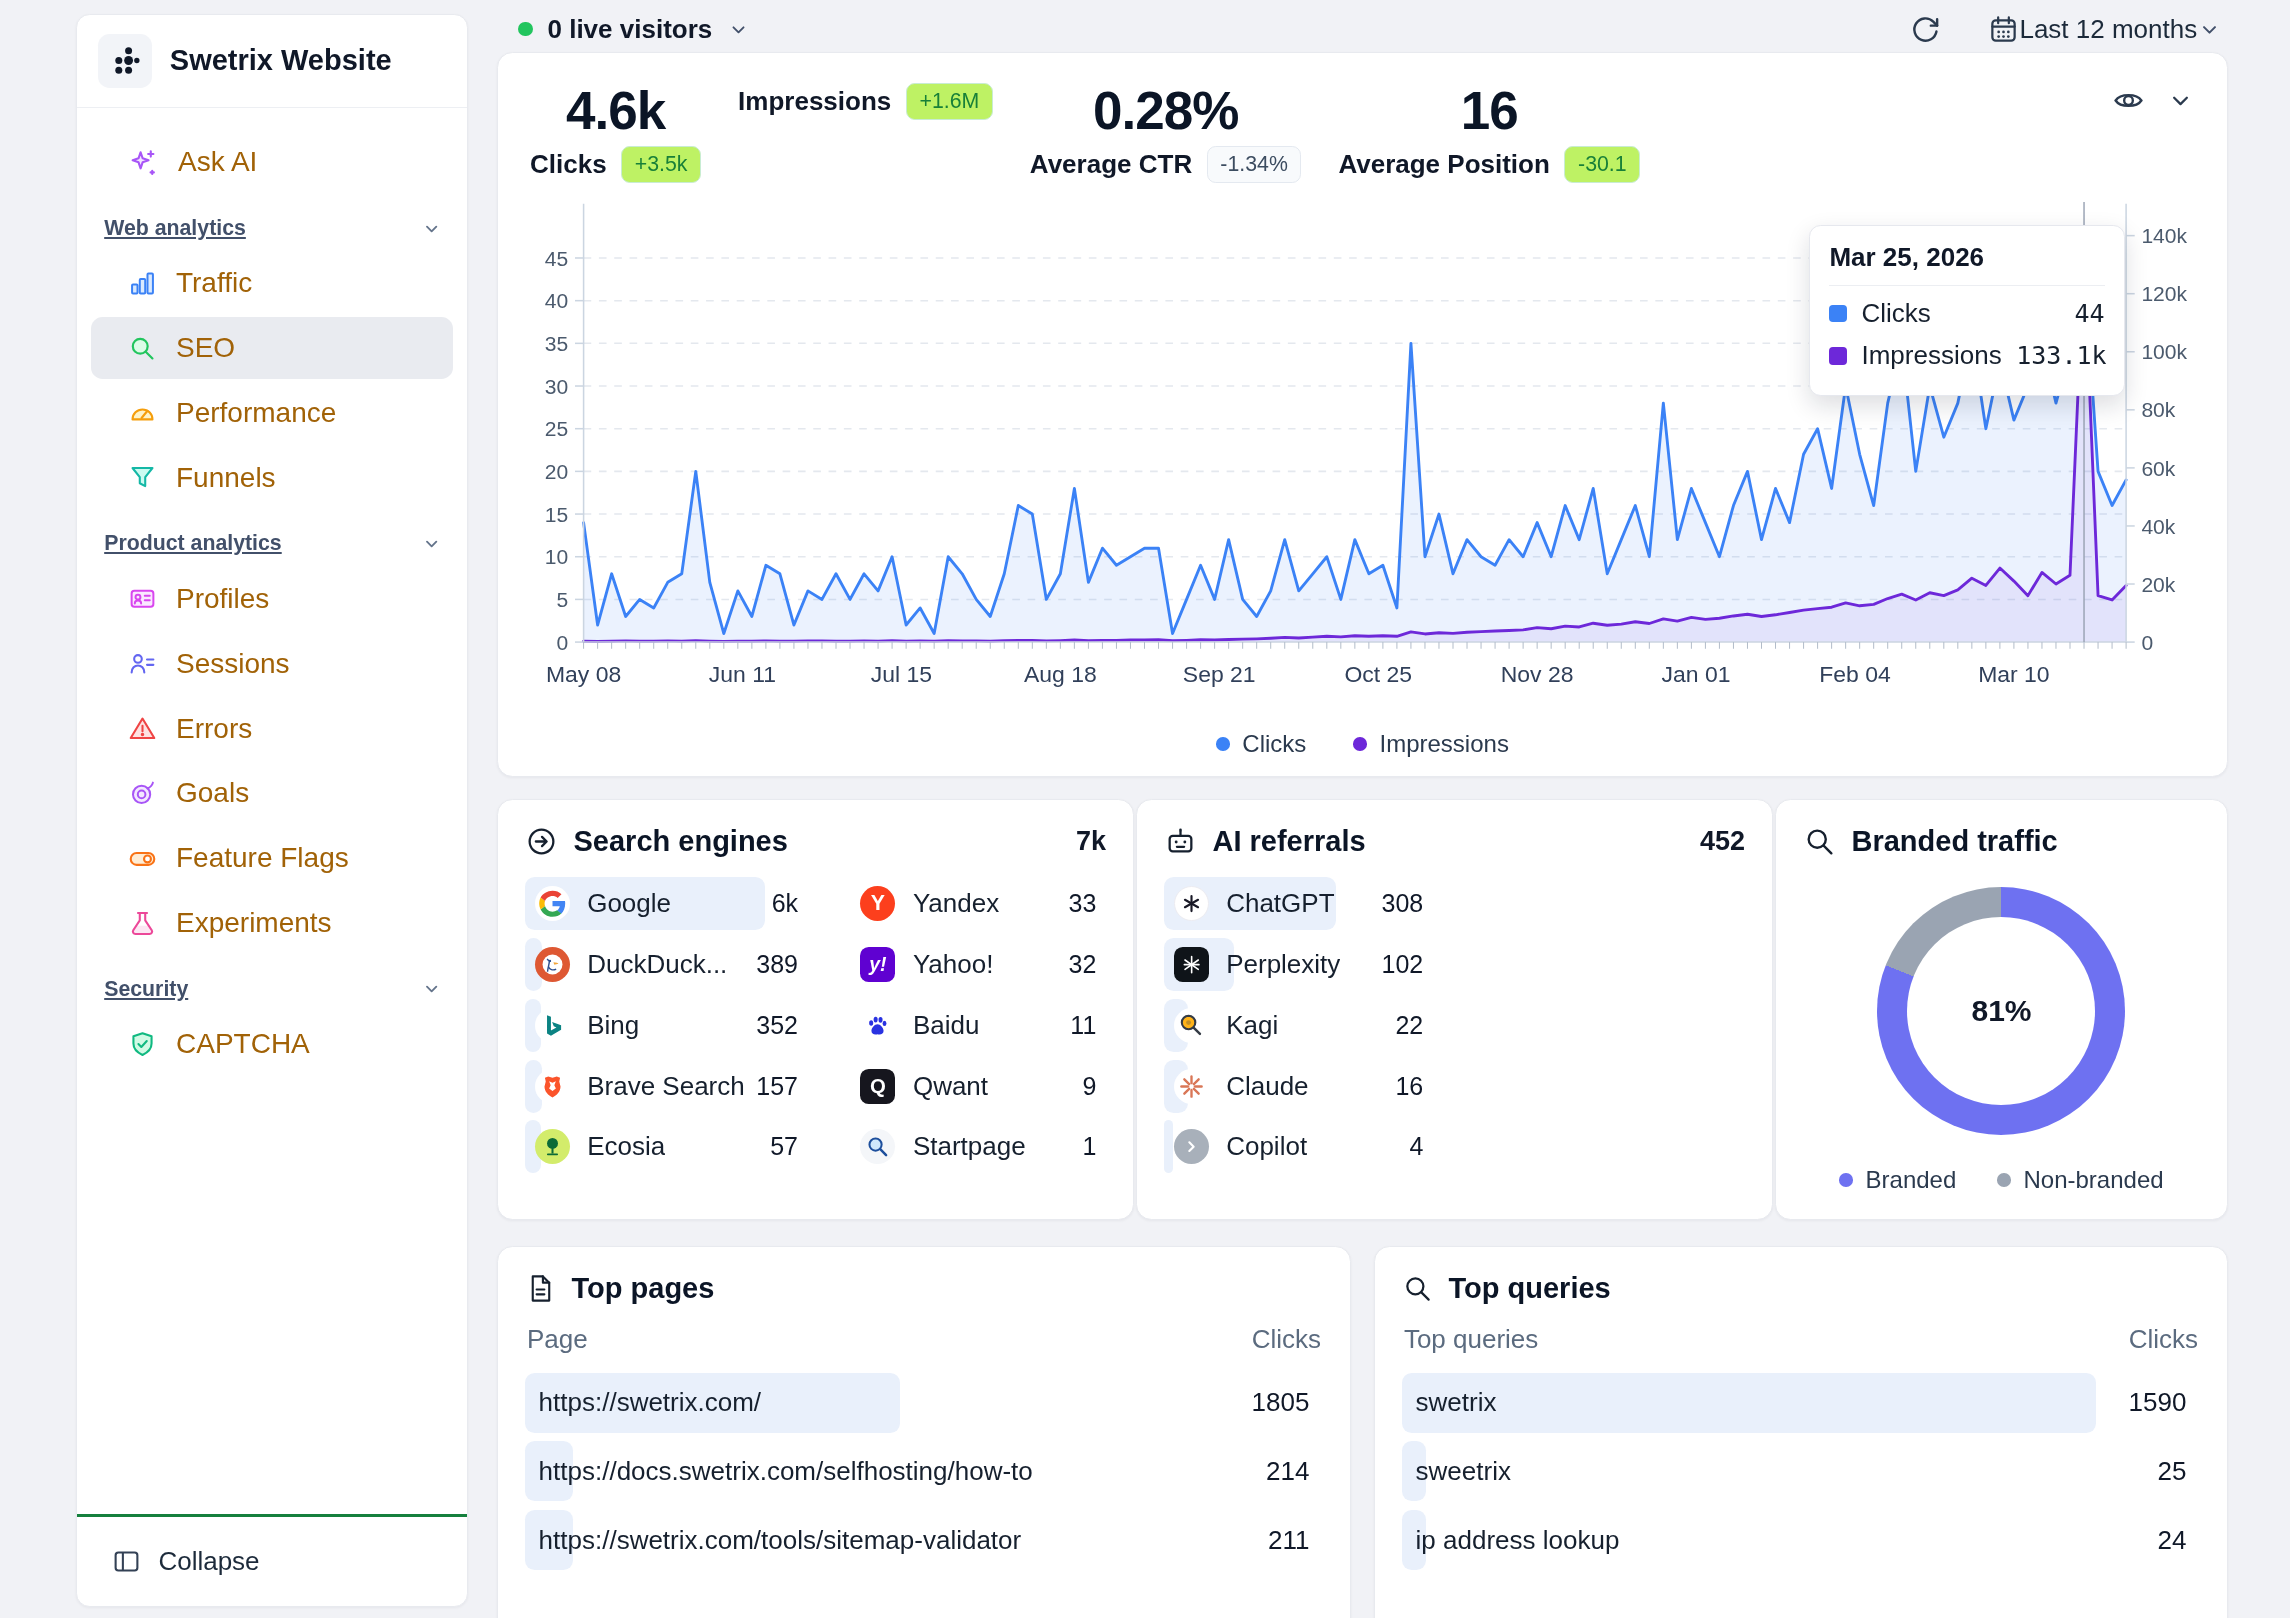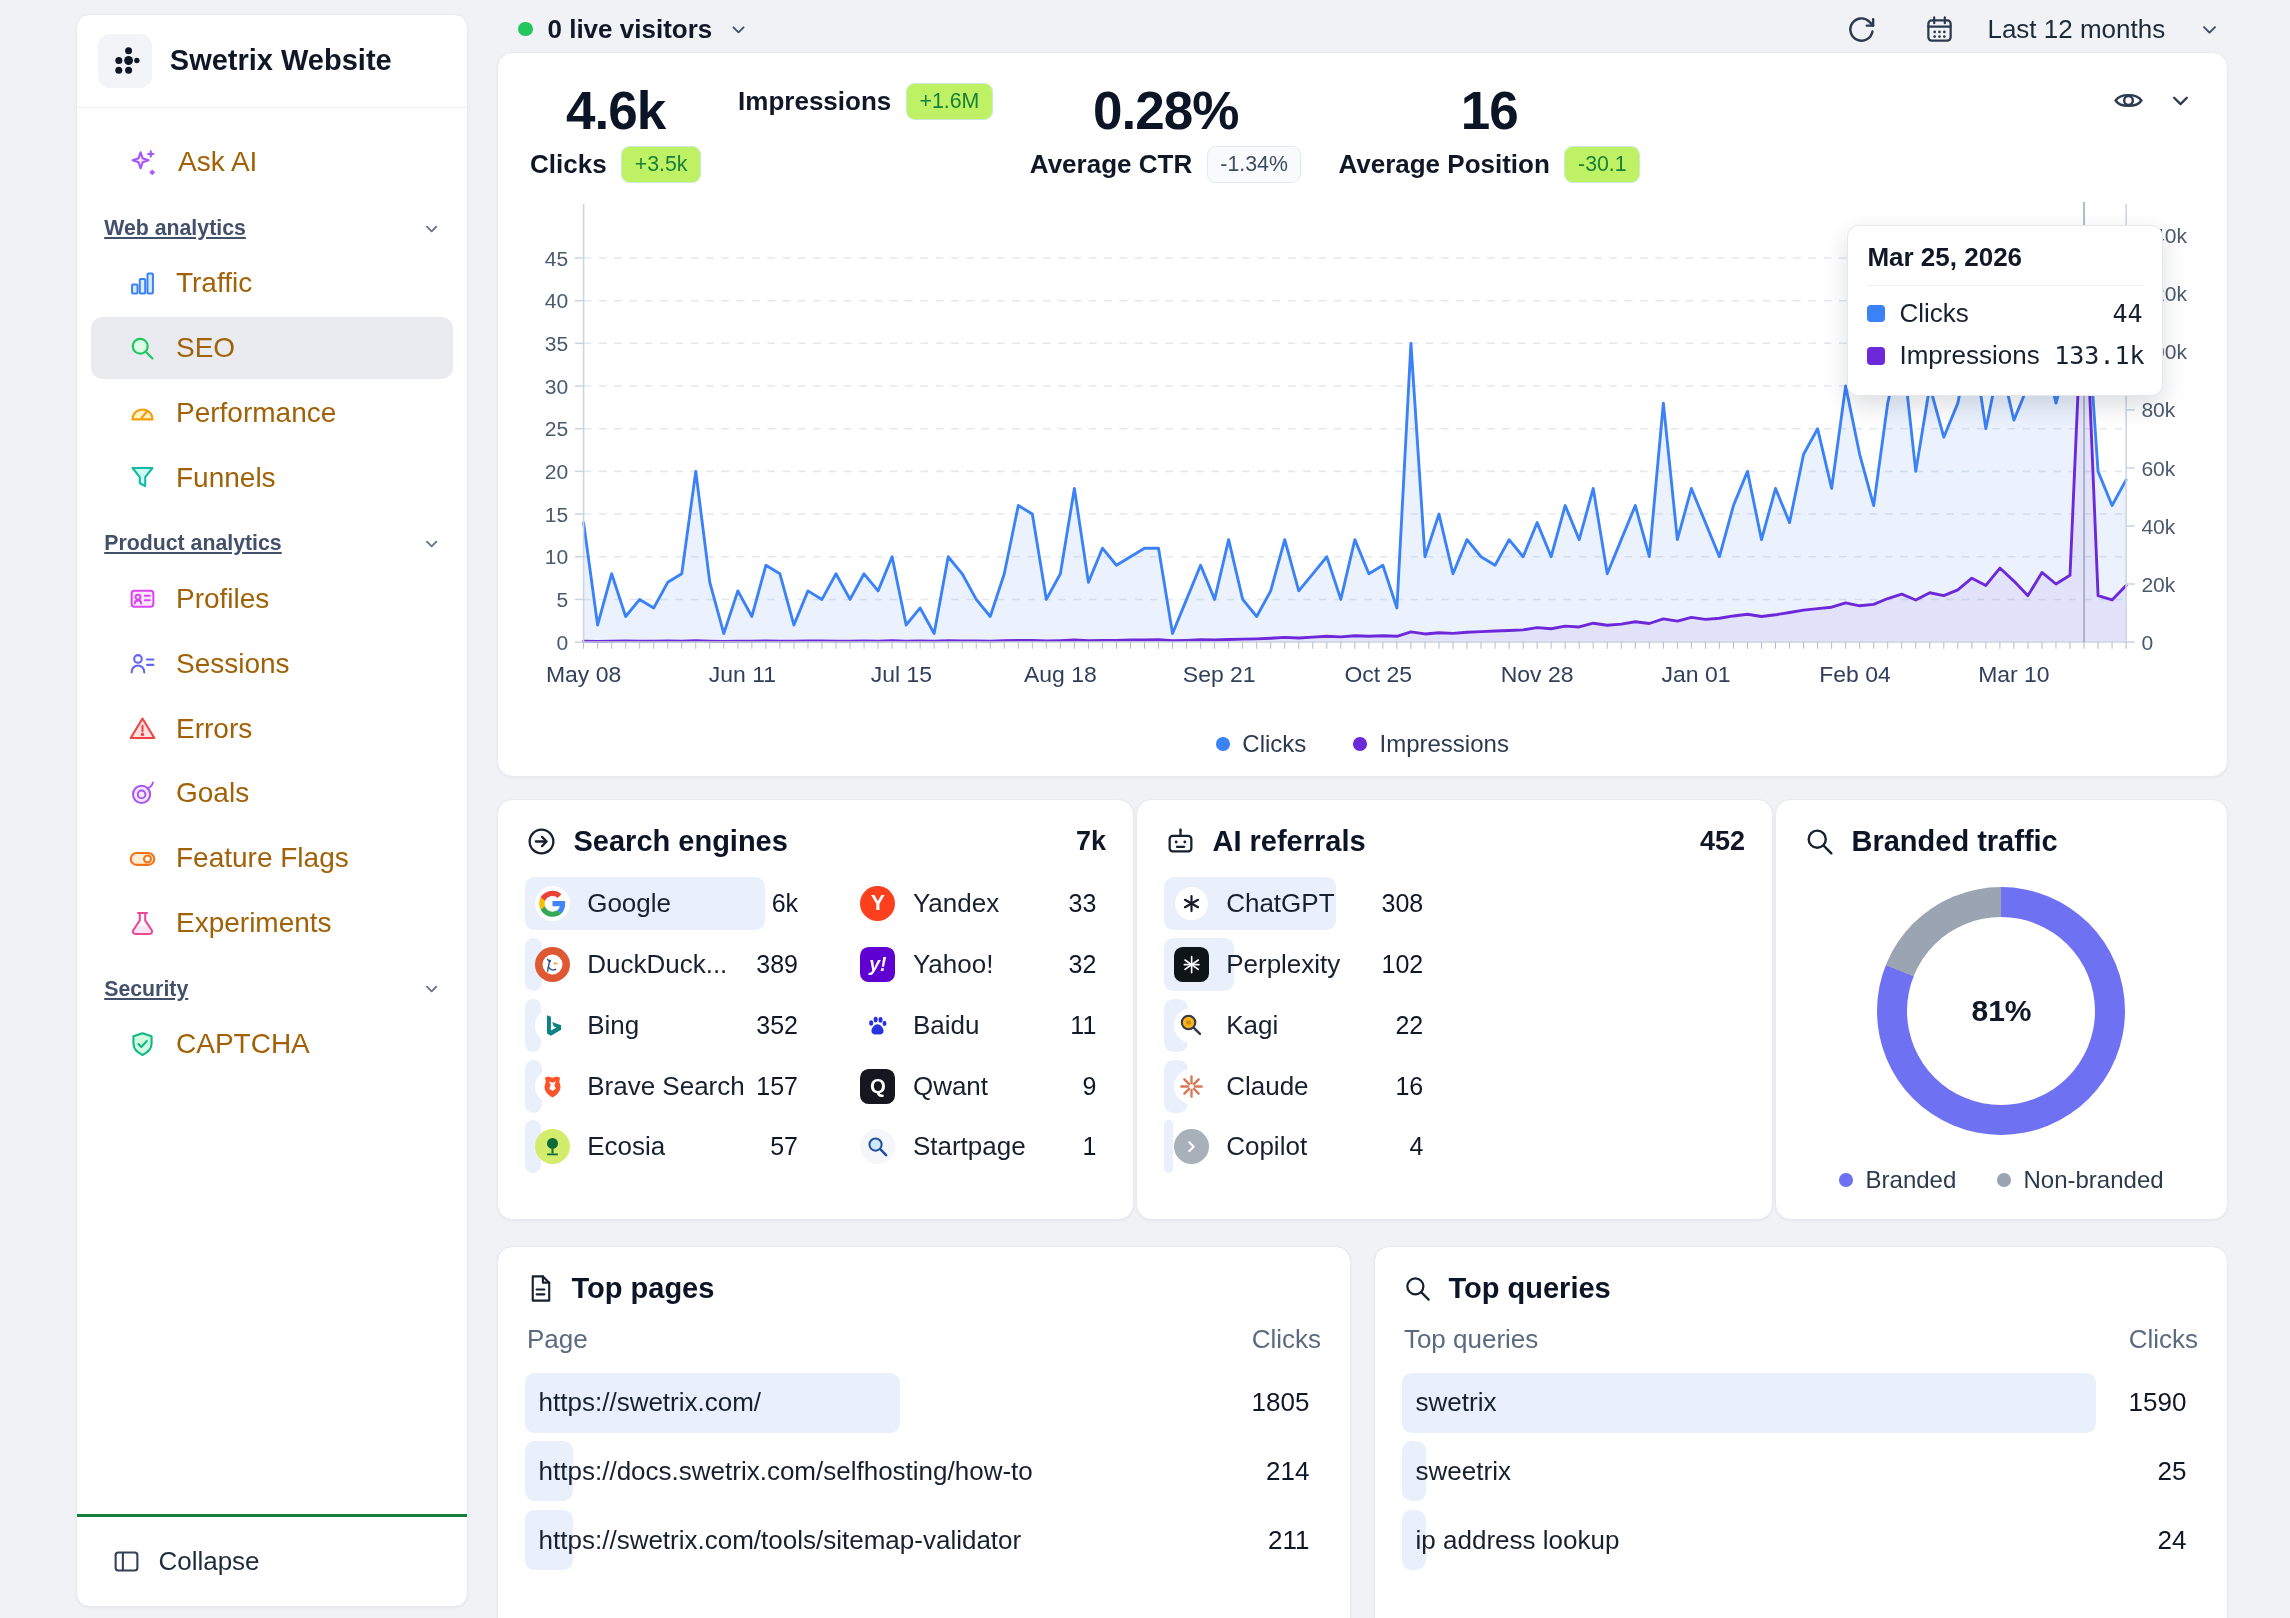--- a/index.html
+++ b/index.html
@@ -24,40 +24,40 @@
   .collapse-item { display:flex; align-items:center; gap:17.5px; font-size:26px; color:#1c2a3a;
     height:54px; padding:0 13.6px; border-radius:11.6px; cursor:pointer; }
 
   
   .main { flex:1; margin-left:29px; display:flex; flex-direction:column; min-width:0; }
   .topbar { display:flex; align-items:center; height:64px; padding:0 5.8px 0 21.3px; margin-bottom:7.8px; }
   .live { display:flex; align-items:center; gap:14.6px; font-size:26px; font-weight:600; color:#101828; cursor:pointer; }
   .live-dot { width:14.6px; height:14.6px; border-radius:50%; background:#22c55e; }
   .topbar-right { margin-left:auto; display:flex; align-items:center; gap:47px; }
   .iconbtn { cursor:pointer; display:inline-flex; }
-  .daterange { display:flex; align-items:center; gap:32px; font-size:26px; color:#1c2a3a; cursor:pointer; }
+  .daterange { display:flex; align-items:center; gap:0; font-size:26px; color:#1c2a3a; cursor:pointer; }
 
   
   .chart-card { position:relative; background:#fff; border:1px solid #e8eaef; border-radius:15.5px;
     padding:27px 32px 13.6px; box-shadow:0 1px 2.9px rgba(16,24,40,.05); }
   .metrics { display:flex; gap:37px; }
   .metric { cursor:pointer;text-align:center; }
   .metric-value { font-size:53px; font-weight:800; color:#0b1526; letter-spacing:-1px; line-height:1.18; }
   .metric-sub { display:flex; align-items:center; gap:14.6px; margin-top:2.9px; }
   .metric-label { font-size:26px; font-weight:700; color:#101828; }
   .badge { font-size:21.3px; padding:4.9px 12.6px; border-radius:8.7px; border:1px solid; font-weight:500; }
   .badge.positive { color:#188038; background:#bef264; border-color:#c8ecd3; }
   .badge.neutral  { color:#3c4c60; background:#f8fafc; border-color:#e4e9f0; }
   .card-actions { position:absolute; top:31px; right:32px; display:flex; align-items:center; gap:21.3px; }
 
   .chart-wrap { position:relative; margin-top:17.5px; }
   #chart-svg { width:100%; display:block; overflow:visible; }
   .ax  { font-size:22px; fill:#4b5a6d; font-family:"Liberation Sans",sans-serif; }
   .axl { font-size:24px; fill:#31405a; font-family:"Liberation Sans",sans-serif; }
-  .tooltip { position:absolute; left:1317px; top:25px; width:316px; background:#fff; border:1px solid #e6e8ee;
+  .tooltip { position:absolute; left:1279px; top:25px; width:316px; background:#fff; border:1px solid #e6e8ee;
     border-radius:11.6px; box-shadow:0 9.7px 25px rgba(16,24,40,.14); padding:15.5px 19.4px 11.6px; z-index:5; }
   .tt-title { font-size:26px; font-weight:700; color:#101828; padding-bottom:12.6px; border-bottom:1px solid #eceef2; }
   .tt-row { display:flex; align-items:center; gap:14.6px; font-size:26px; margin:11.6px 0; color:#16202e; }
   .tt-sw { width:17.5px; height:17.5px; border-radius:3.9px; flex:none; }
   .tt-val { margin-left:auto; font-family:"DejaVu Sans Mono",monospace; font-size:25px; }
   .chart-legend { display:flex; justify-content:center; gap:47px; margin:5.8px 0 3.9px; }
   .leg-item { display:flex; align-items:center; gap:12.6px; font-size:24px; color:#2b3a4e; cursor:pointer; }
   .leg-dot { width:13.6px; height:13.6px; border-radius:50%; }
 
   

